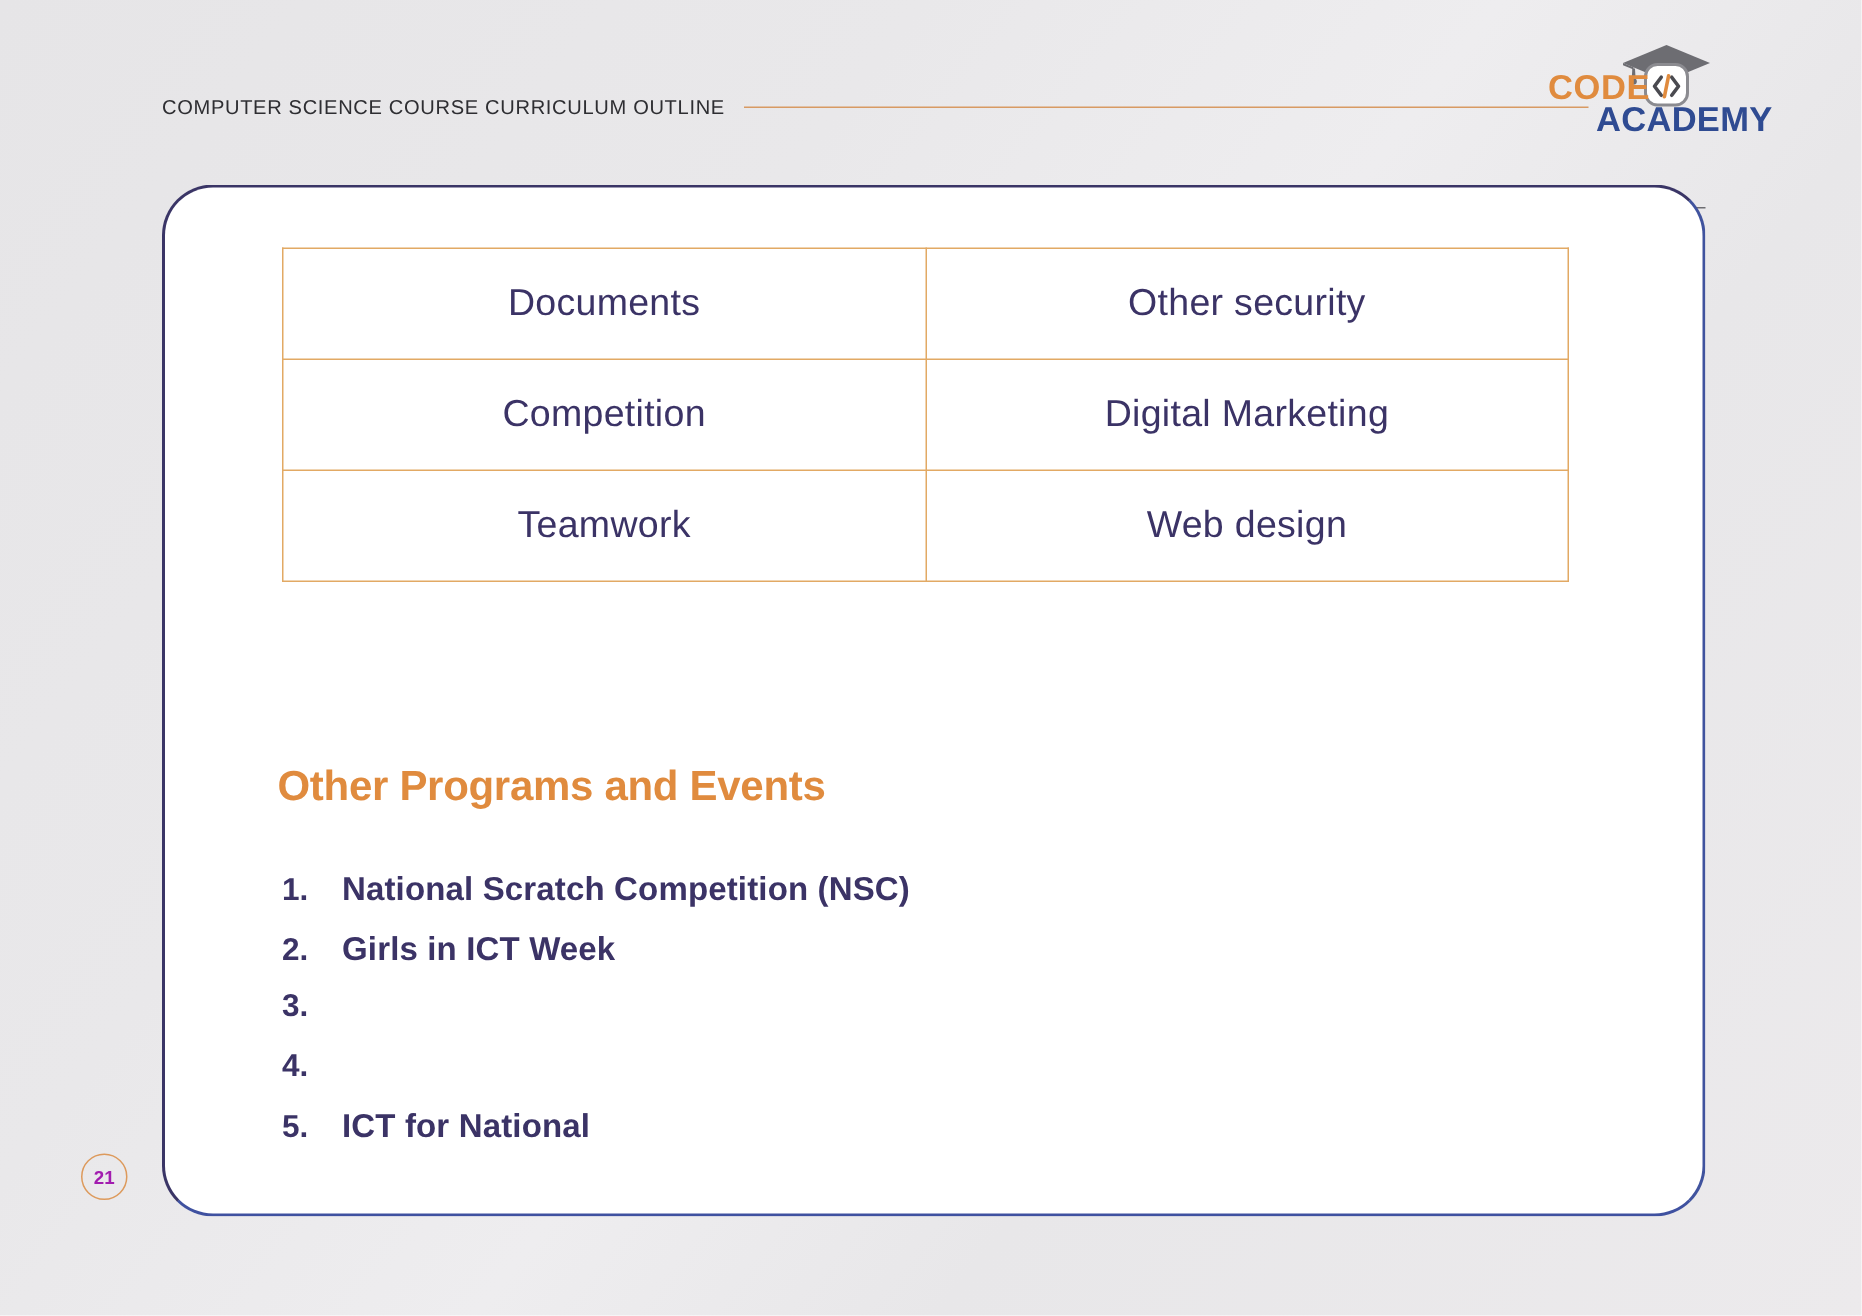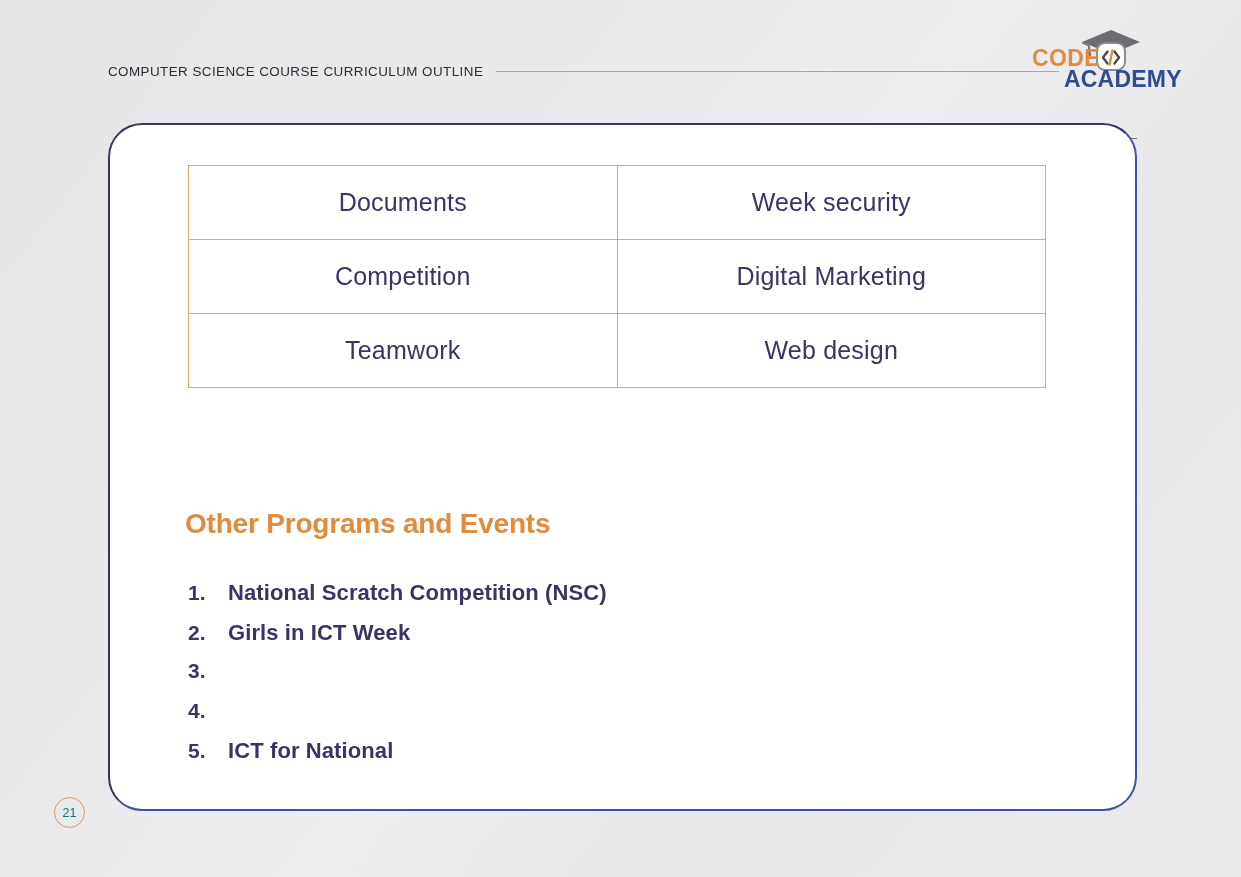--- a/index.html
+++ b/index.html
@@ -175,31 +175,31 @@
     font-weight: 700;
     color: #3b3366;
     letter-spacing: 0.1px;
     white-space: nowrap;
   }
 
   
   .page-badge {
     position: absolute;
     left: 54px;
-    top: 797px;
+    top: 769px;
     width: 29px;
     height: 29px;
     border: 1px solid #dd9a5c;
     border-radius: 50%;
     display: flex;
     align-items: center;
     justify-content: center;
     font-size: 12.5px;
-    font-weight: 400;
-    color: #0f766e;
+    font-weight: 700;
+    color: #a21caf;
   }
 </style>
 </head>
 <body>
 
 <div class="slide">
 
   <div class="header">
     <div class="header-title">COMPUTER SCIENCE COURSE CURRICULUM OUTLINE</div>
     <div class="header-rule"></div>
@@ -224,21 +224,21 @@
       <span class="logo-dash"></span>
     </div>
   </div>
 
   <div class="card">
 
     <table class="skills-table">
       <tbody>
         <tr>
           <td>Documents</td>
-          <td>Week security</td>
+          <td>Other security</td>
         </tr>
         <tr>
           <td>Competition</td>
           <td>Digital Marketing</td>
         </tr>
         <tr>
           <td>Teamwork</td>
           <td>Web design</td>
         </tr>
       </tbody>

